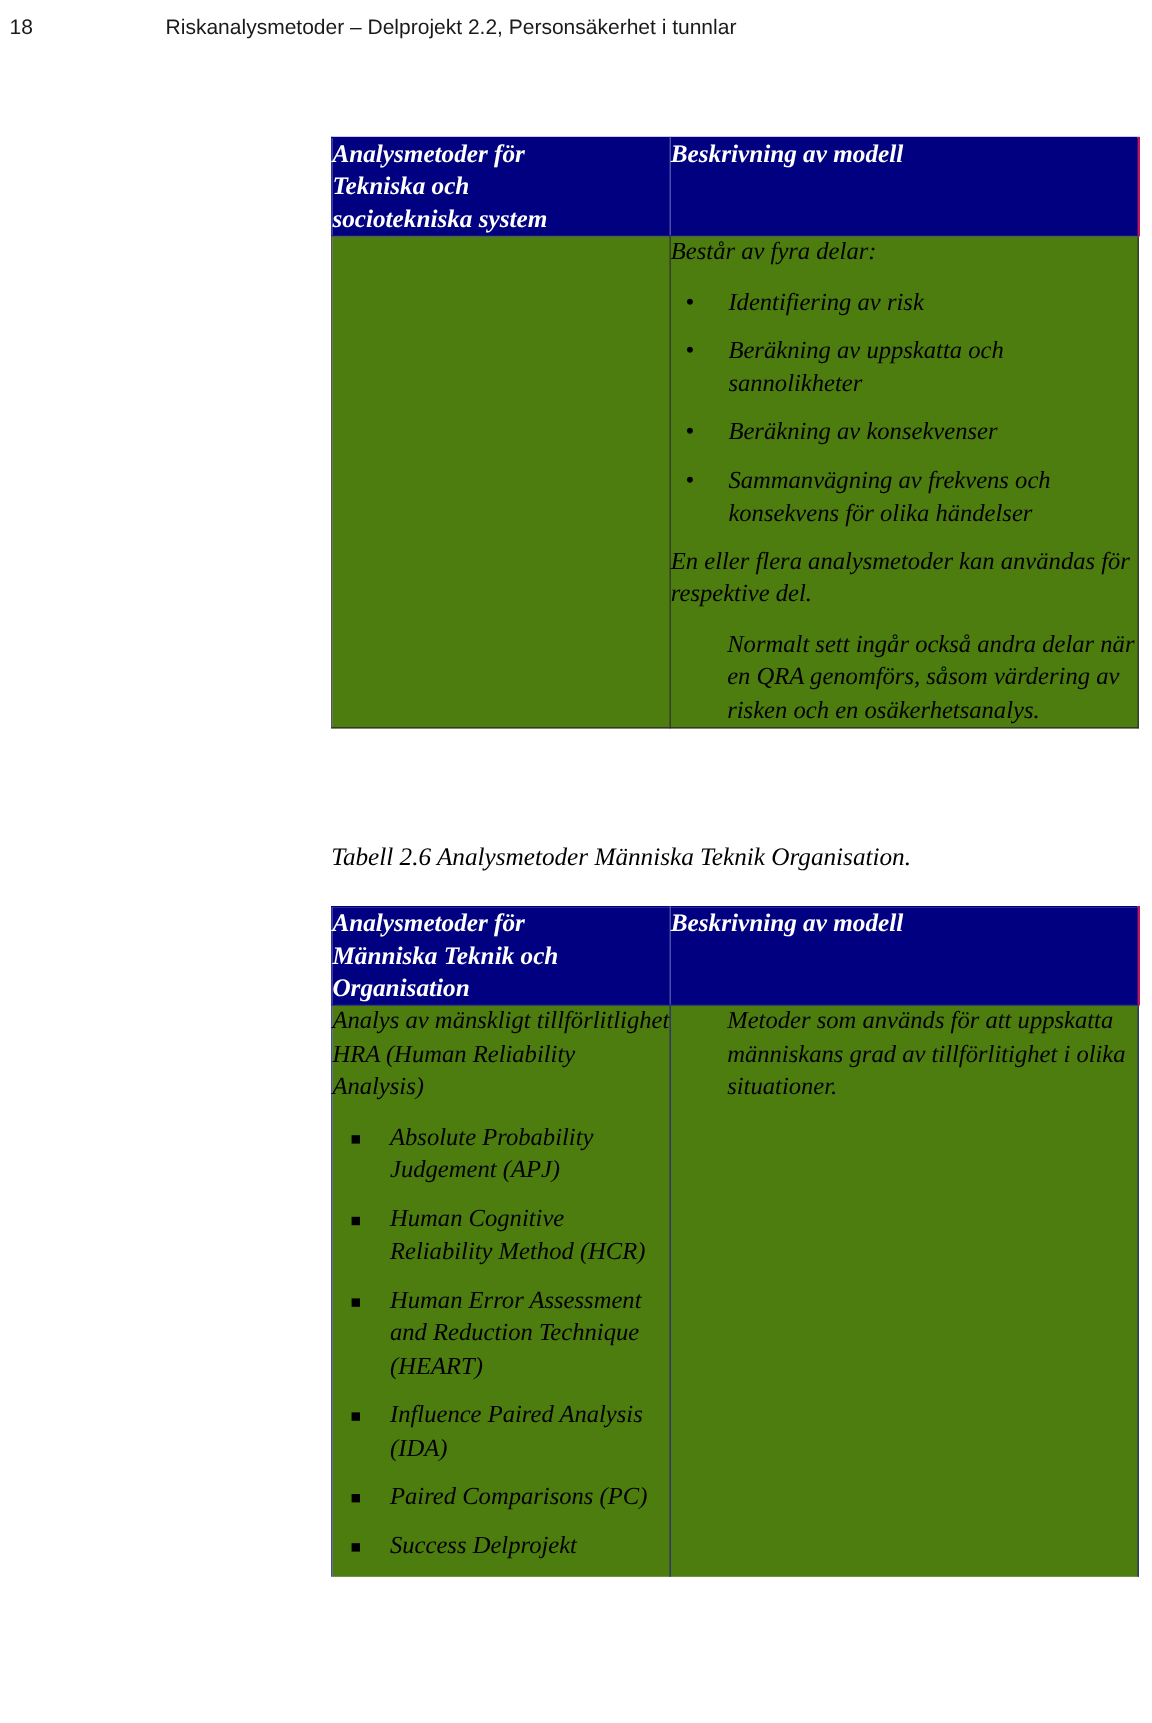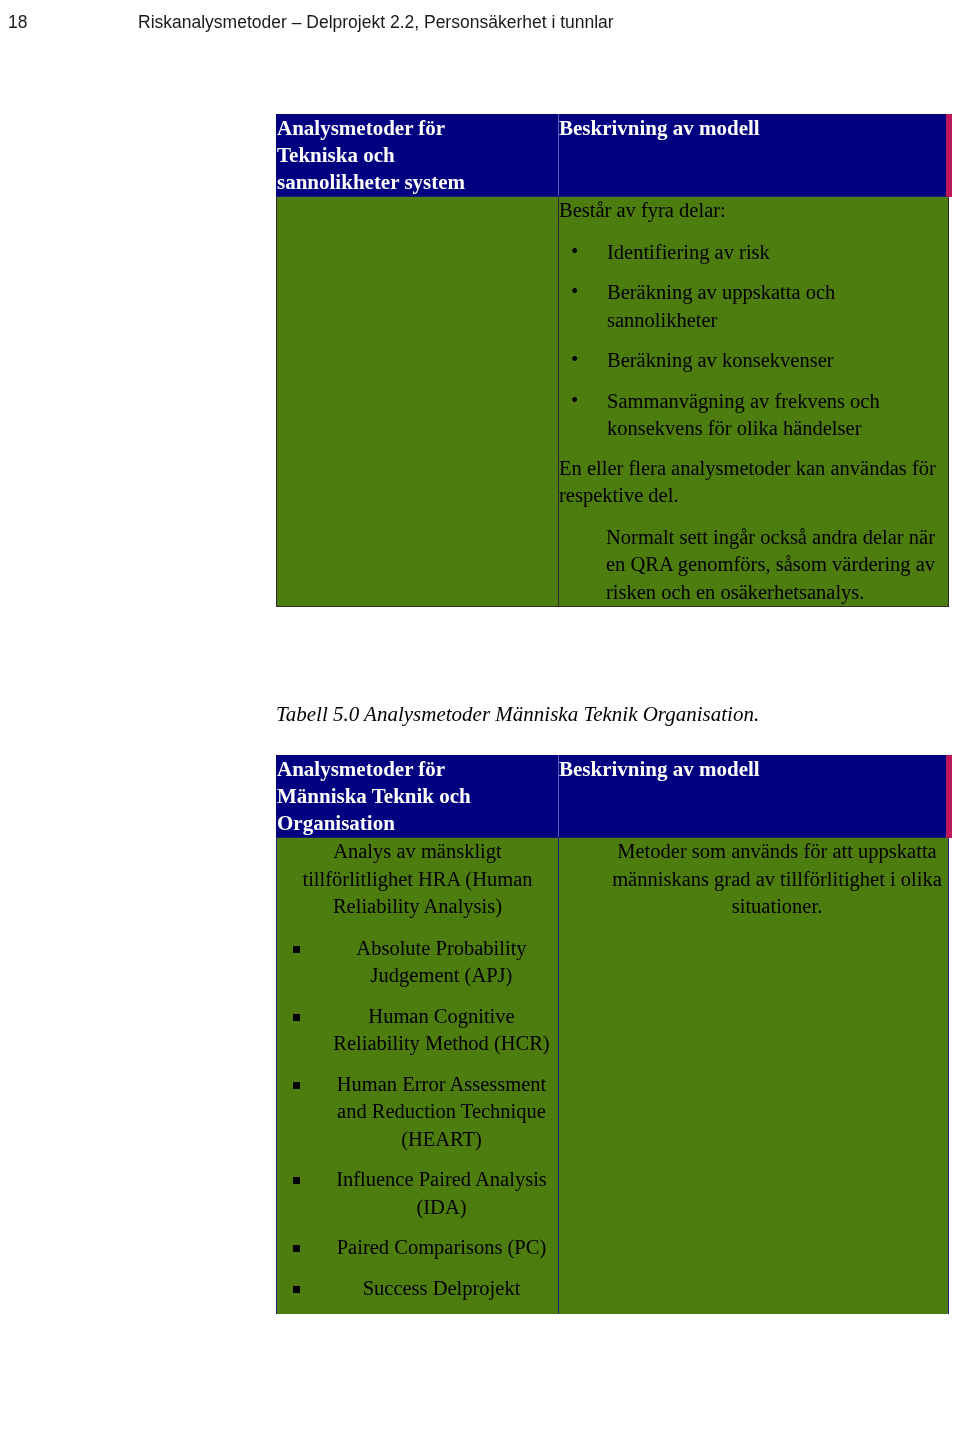--- a/index.html
+++ b/index.html
@@ -38,20 +38,21 @@
     left: 138px;
     top: 0;
     white-space: nowrap;
   }
 
   
   .doc-table {
     position: absolute;
     border-collapse: collapse;
     table-layout: fixed;
+    font-style: italic;
   }
   #table-1 {
     left: 276px;
     top: 114px;
     width: 672px;
   }
   #table-2 {
     left: 276px;
     top: 755px;
     width: 672px;
@@ -75,40 +76,39 @@
     font-size: 21px;
     line-height: 27px;
     text-align: left;
     padding: 10px 12px 14px 14px;
     border-left: 1px solid #000080;
     border-top: 1px solid #000080;
     border-bottom: 1px solid #1b1b6e;
     border-right: 1px solid #5a5ab0;
   }
   .hdr-cell.last {
-    border-right: 6px solid #be185d;
+    border-right: 2px solid #be185d;
     margin-top: 28px;
   }
   .hdr-cell .hline { display: block; }
 
   
   .body-cell {
     background: #4d7c0f;
     font-size: 20.5px;
     line-height: 27.5px;
     padding: 12px 14px 16px 14px;
     border-left: 1px solid #2b2b2b;
     border-right: 1px solid #2b2b2b;
     border-bottom: 1px solid #2b2b2b;
   }
   #table-2 .body-cell {
     border-left: 1px solid #22227a;
     border-right: 1px solid #22227a;
     border-bottom: 1px solid #22227a;
-    text-align: center;
   }
   #table-2 .body-cell.cut-bottom {
     border-bottom: none;
   }
 
   .body-cell p {
     margin: 0 0 14px 0;
   }
   .body-cell p:last-child { margin-bottom: 0; margin-left: 47px; }
 
@@ -167,21 +167,21 @@
 <table class="doc-table" id="table-1">
   <colgroup>
       <col class="c1">
       <col class="c2">
     </colgroup>
   <thead>
     <tr>
       <th class="hdr-cell">
         <span class="hline">Analysmetoder för</span>
         <span class="hline">Tekniska och</span>
-        <span class="hline">sannolikheter system</span>
+        <span class="hline">sociotekniska system</span>
       </th>
       <th class="hdr-cell last">
         <span class="hline">Beskrivning av modell</span>
       </th>
     </tr>
   </thead>
   <tbody>
     <tr>
       <td class="body-cell">
         <span></span>
@@ -194,21 +194,21 @@
           <li>Beräkning av konsekvenser</li>
           <li>Sammanvägning av frekvens och konsekvens för olika händelser</li>
         </ul>
         <p>En eller flera analysmetoder kan användas för respektive del.</p>
         <p>Normalt sett ingår också andra delar när en QRA genomförs, såsom värdering av risken och en osäkerhetsanalys.</p>
       </td>
     </tr>
   </tbody>
 </table>
 
-<div class="table-caption">Tabell 5.0 Analysmetoder Människa Teknik Organisation.</div>
+<div class="table-caption">Tabell 2.6 Analysmetoder Människa Teknik Organisation.</div>
 
 <table class="doc-table" id="table-2">
   <colgroup>
       <col class="c1">
       <col class="c2">
     </colgroup>
   <thead>
     <tr>
       <th class="hdr-cell">
         <span class="hline">Analysmetoder för</span>

